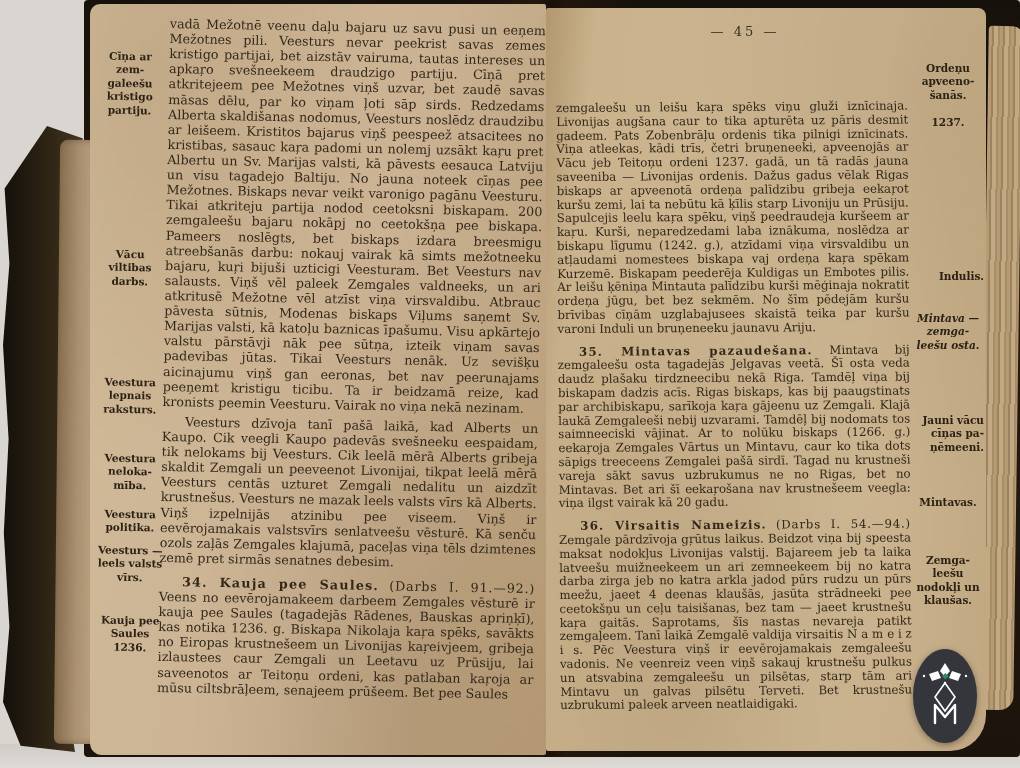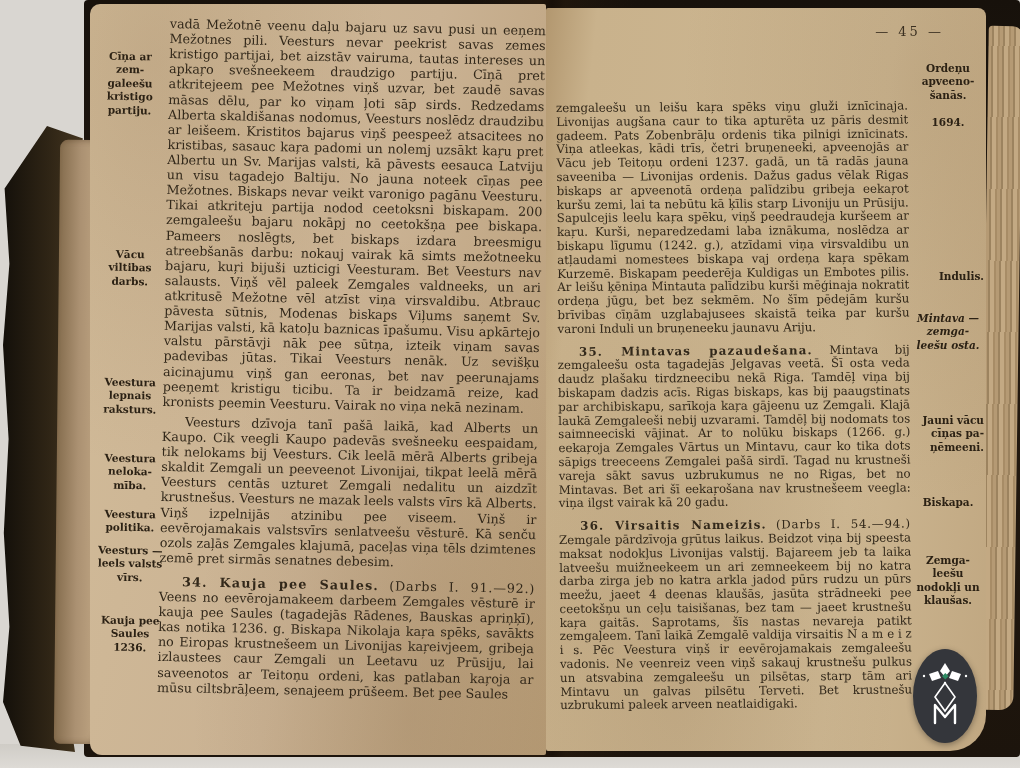--- a/index.html
+++ b/index.html
@@ -72,21 +72,21 @@
     position:absolute;font-weight:bold;font-size:10.5px;line-height:1.28;
     text-align:center;white-space:pre-line;color:#2b2114;
   }
   .left-page .mnote{left:2px;width:76px;transform:rotate(1deg);}
   .right-page .mnote{left:366px;width:72px;}
   .m1{top:46px;} .m2{top:244px;} .m3{top:372px;} .m4{top:448px;}
   .m5{top:504px;} .m6{top:540px;} .m7{top:610px;}
   .r1{top:54px;} .r2{top:262px;text-align:right;} .r3{top:304px;font-style:italic;} .r4{top:406px;text-align:right;}
   .r5{top:488px;} .r6{top:546px;}
   .page-number{
-    position:absolute;top:16px;left:0;width:398px;text-align:right;
+    position:absolute;top:16px;left:0;width:398px;text-align:center;
     font-size:13px;letter-spacing:3px;color:#3a2f20;
   }
   
   .watermark{
     position:absolute;left:913px;top:649px;width:64px;height:94px;
     background:#34363b;border-radius:50%;z-index:8;
     box-shadow:0 2px 6px rgba(0,0,0,.35);
     display:flex;align-items:center;justify-content:center;
   }
   .watermark svg{display:block;}
@@ -153,29 +153,29 @@
         <span class="sec-head">36. Virsaitis Nameizis.</span>
         <span class="sec-ref">(Darbs I. 54.—94.)</span>
         <span>Zemgale pārdzīvoja gŗūtus laikus. Beidzot viņa bij speesta maksat nodokļus Livonijas valstij. Bajareem jeb ta laika latveešu muižneekeem un ari zemneekeem bij no katra darba zirga jeb no katra arkla jadod pūrs rudzu un pūrs meežu, jaeet 4 deenas klaušās, jasūta strādneeki pee ceetokšņu un ceļu taisišanas, bez tam — jaeet krustnešu kaŗa gaitās. Saprotams, šīs nastas nevareja patikt zemgaļeem. Tanī laikā Zemgalē valdija virsaitis N a m e i z i s. Pēc Veestura viņš ir eevērojamakais zemgaleešu vadonis. Ne veenreiz veen viņš sakauj krustnešu pulkus un atsvabina zemgaleešu un pilsētas, starp tām ari Mintavu un galvas pilsētu Terveti. Bet krustnešu uzbrukumi paleek arveen neatlaidigaki.</span>
       </p>
     </div>
 
     <div class="mnote r1">Ordeņu
 apveeno-
 šanās.
 
-1694.</div>
+1237.</div>
     <div class="mnote r2">Indulis.</div>
     <div class="mnote r3">Mintava —
 zemga-
 leešu osta.</div>
     <div class="mnote r4">Jauni vācu
 cīņas pa-
 ņēmeeni.</div>
-    <div class="mnote r5">Biskapa.</div>
+    <div class="mnote r5">Mintavas.</div>
     <div class="mnote r6">Zemga-
 leešu
 nodokļi un
 klaušas.</div>
   </div>
 
   <div class="gutter-shade"></div>
 
   <div class="watermark">
     <svg width="52" height="78" viewBox="0 0 52 78">

